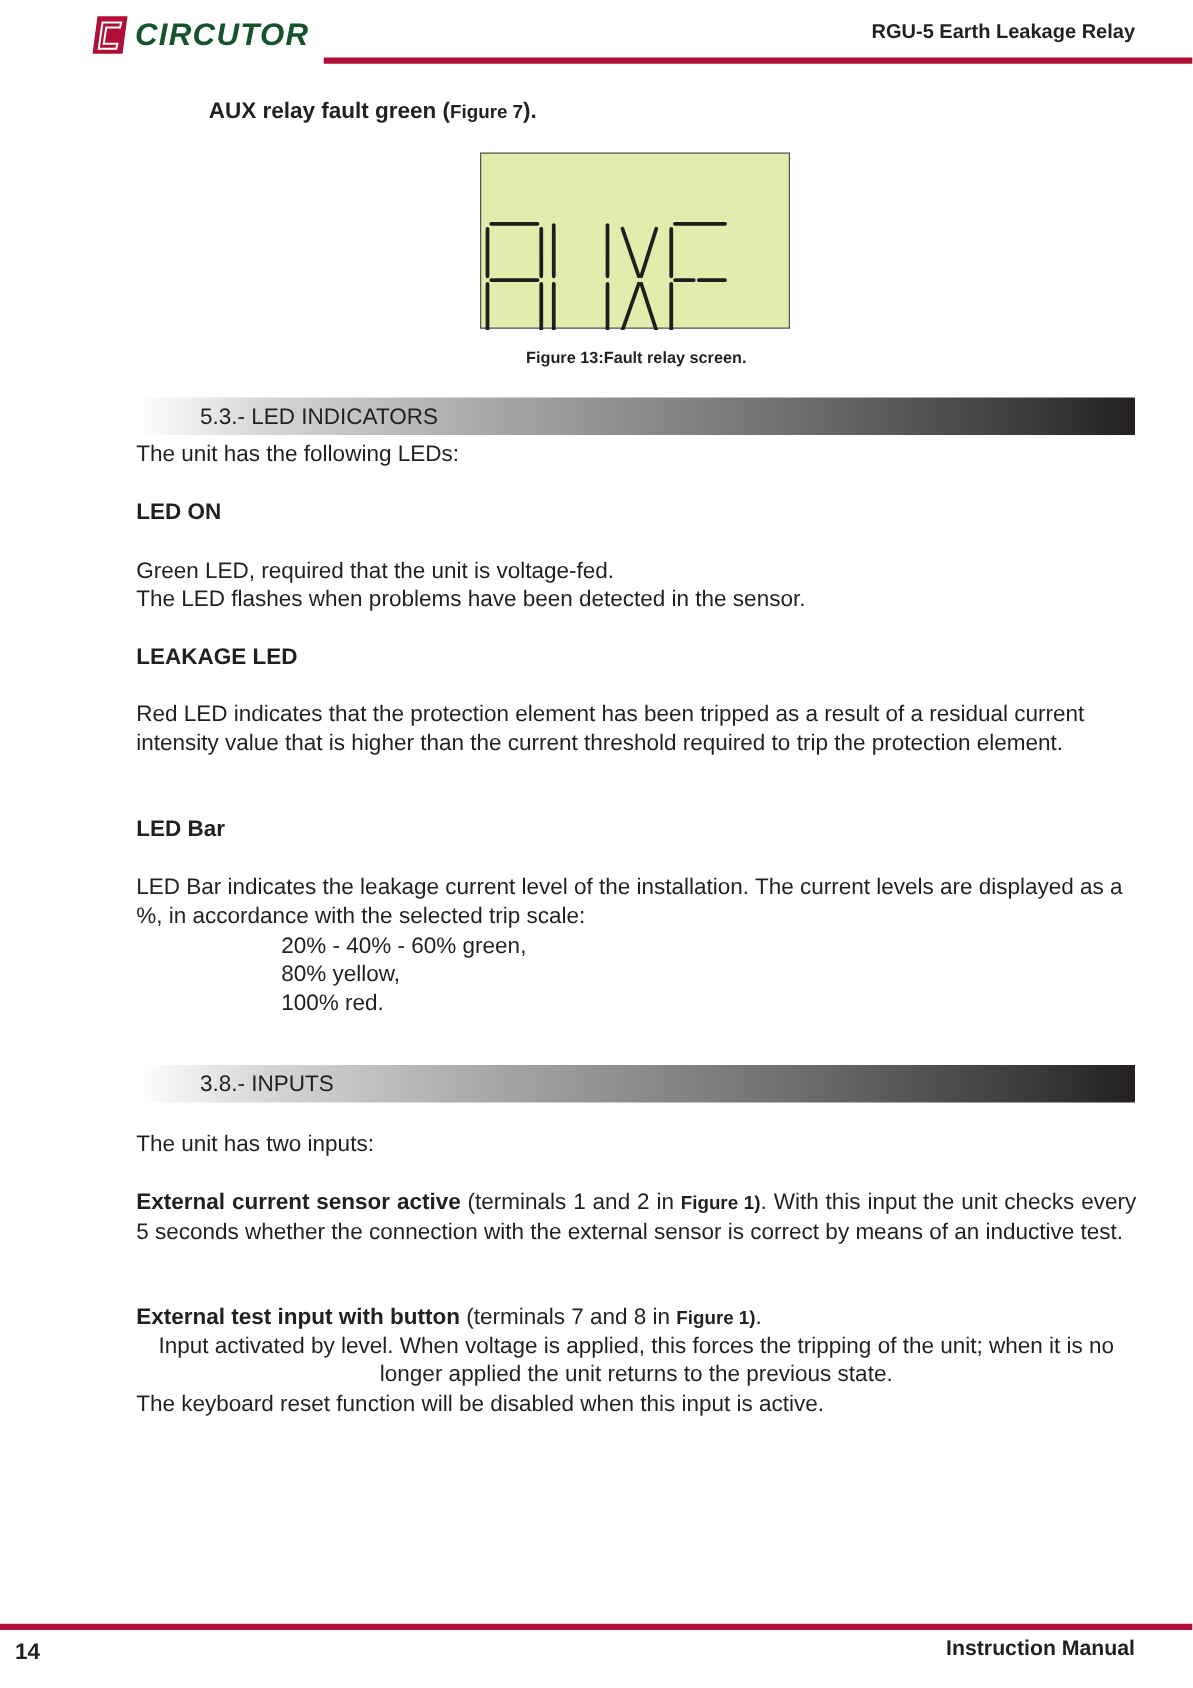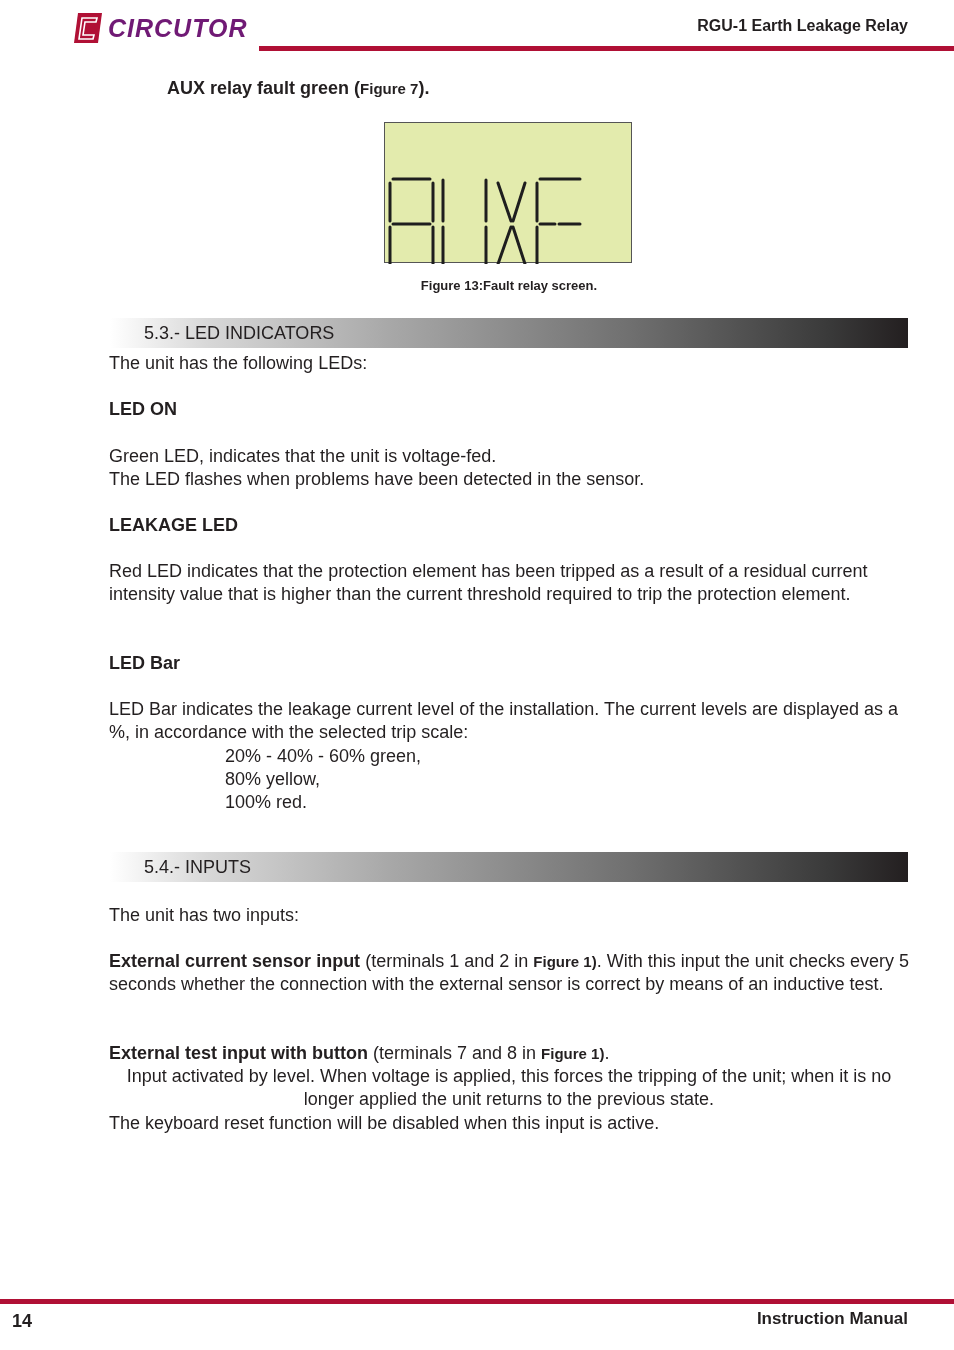--- a/index.html
+++ b/index.html
@@ -4,42 +4,42 @@
   <style>
     html, body { margin: 0; padding: 0; }
     body {
       width: 954px; height: 1350px; position: relative; background: #ffffff;
       font-family: "Liberation Sans", sans-serif; color: #231f20; overflow: hidden;
     }
     .logo { position: absolute; left: 70px; top: 11px; height: 34px; display: flex; align-items: center; }
     .logo svg { display: block; }
     .logo-text {
       font-family: "Liberation Sans", sans-serif; font-weight: bold; font-style: italic;
-      color: #701a75; font-size: 25px; letter-spacing: 1px; margin-left: 4px;
+      color: #14532d; font-size: 25px; letter-spacing: 1px; margin-left: 4px;
     }
     .header-title {
       position: absolute; right: 46px; top: 17px; font-weight: bold; font-size: 16px; color: #231f20;
     }
     .header-rule { position: absolute; left: 259px; right: 0; top: 46px; height: 5px; background: #b01035; }
 
     .subhead { position: absolute; left: 167px; top: 78px; font-weight: bold; font-size: 18px; }
     .subhead .small { font-size: 15px; }
 
     .lcd {
       position: absolute; left: 384px; top: 122px; width: 248px; height: 141px;
       background: #e3ebad; border: 1px solid #555; box-sizing: border-box;
     }
     .lcd svg { position: absolute; left: 0; top: 0; }
     .caption { position: absolute; left: 0; width: 1018px; top: 278px; text-align: center; font-weight: bold; font-size: 13px; }
 
     .section-bar {
       position: absolute; left: 110px; width: 798px; height: 30px;
       background: linear-gradient(to right, #ffffff 0%, #d8d8d8 12%, #a8a8a8 35%, #707070 65%, #3a3a3a 90%, #231f20 100%);
     }
-    .section-bar span { position: absolute; left: 34px; top: 5px; font-size: 18px; color: #231f20; }
+    .section-bar span { position: absolute; left: 50px; top: 5px; font-size: 18px; color: #231f20; }
 
     .body-text { position: absolute; left: 109px; width: 800px; font-size: 18px; line-height: 23px; }
     .body-text.justify { text-align: justify; }
     .bold { font-weight: bold; }
     .fig-ref { font-weight: bold; font-size: 15px; }
     .indent { padding-left: 116px; }
 
     .footer-rule { position: absolute; left: 0; right: 0; top: 1299px; height: 5px; background: #b01035; }
     .page-num { position: absolute; left: 12px; top: 1311px; font-weight: bold; font-size: 18px; }
     .footer-title { position: absolute; right: 46px; top: 1309px; font-weight: bold; font-size: 17px; }
@@ -47,21 +47,21 @@
 </head>
 <body>
 
 <div class="logo">
   <svg width="34" height="34" viewBox="0 0 34 34">
     <path d="M8 2 H32 L28 32 H4 Z" fill="#b01035"></path>
     <path d="M12 7 H27 L26 11 H15 L13 24 H24 L23 28 H9 Z" fill="none" stroke="#ffffff" stroke-width="1.6"></path>
   </svg>
   <span class="logo-text">CIRCUTOR</span>
 </div>
-<div class="header-title">RGU-1 Earth Leakage Relay</div>
+<div class="header-title">RGU-5 Earth Leakage Relay</div>
 <div class="header-rule"></div>
 
 <div class="subhead">
   <span>AUX relay fault green (</span><span class="small">Figure 7</span><span>).</span>
 </div>
 
 <div class="lcd">
   <svg width="248" height="141" viewBox="0 0 248 141" fill="none" stroke="#1e1e1e" stroke-width="3" stroke-linecap="round">
 
     <path d="M5 60 V98 M5 104 V141 M48 60 V98 M48 104 V141 M8 56 H45 M8 101 H45"></path>
@@ -75,40 +75,40 @@
 </div>
 <div class="caption">Figure 13:Fault relay screen.</div>
 
 <div class="section-bar" style="top:318px;">
   <span>5.3.- LED INDICATORS</span>
 </div>
 
 <div class="body-text" style="top:352px;">The unit has the following LEDs:</div>
 
 <div class="body-text bold" style="top:398px;">LED ON</div>
-<div class="body-text" style="top:445px;">Green LED, indicates that the unit is voltage-fed.</div>
+<div class="body-text" style="top:445px;">Green LED, required that the unit is voltage-fed.</div>
 <div class="body-text" style="top:468px;">The LED flashes when problems have been detected in the sensor.</div>
 
 <div class="body-text bold" style="top:514px;">LEAKAGE LED</div>
 <div class="body-text" style="top:560px;">Red LED indicates that the protection element has been tripped as a result of a residual current intensity value that is higher than the current threshold required to trip the protection element.</div>
 
 <div class="body-text bold" style="top:652px;">LED Bar</div>
 <div class="body-text" style="top:698px;">LED Bar indicates the leakage current level of the installation. The current levels are displayed as a %, in accordance with the selected trip scale:</div>
 <div class="body-text indent" style="top:745px;">20% - 40% - 60% green,</div>
 <div class="body-text indent" style="top:768px;">80% yellow,</div>
 <div class="body-text indent" style="top:791px;">100% red.</div>
 
 <div class="section-bar" style="top:852px;">
-  <span>5.4.- INPUTS</span>
+  <span>3.8.- INPUTS</span>
 </div>
 
 <div class="body-text" style="top:904px;">The unit has two inputs:</div>
 
 <div class="body-text justify" style="top:950px;">
-  <span class="bold">External current sensor input</span><span> (terminals 1 and 2 in </span><span class="fig-ref">Figure 1)</span><span>. With this input the unit checks every 5 seconds whether the connection with the external sensor is correct by means of an inductive test.</span>
+  <span class="bold">External current sensor active</span><span> (terminals 1 and 2 in </span><span class="fig-ref">Figure 1)</span><span>. With this input the unit checks every 5 seconds whether the connection with the external sensor is correct by means of an inductive test.</span>
 </div>
 
 <div class="body-text" style="top:1042px;">
   <span class="bold">External test input with button</span><span> (terminals 7 and 8 in </span><span class="fig-ref">Figure 1)</span><span>.</span>
 </div>
 <div class="body-text" style="top:1065px;text-align:center;">Input activated by level. When voltage is applied, this forces the tripping of the unit; when it is no longer applied the unit returns to the previous state.</div>
 <div class="body-text" style="top:1112px;">The keyboard reset function will be disabled when this input is active.</div>
 
 <div class="footer-rule"></div>
 <div class="page-num">14</div>

